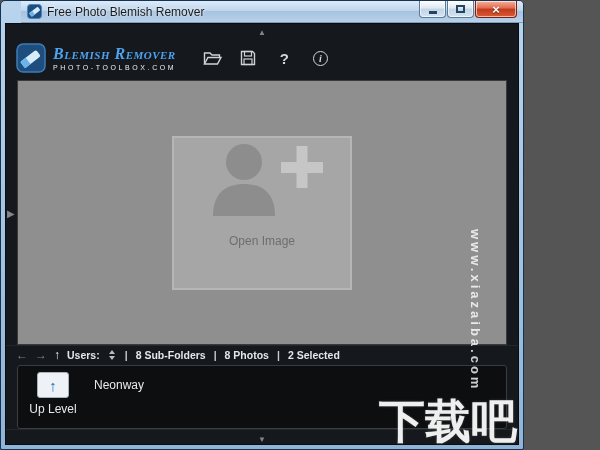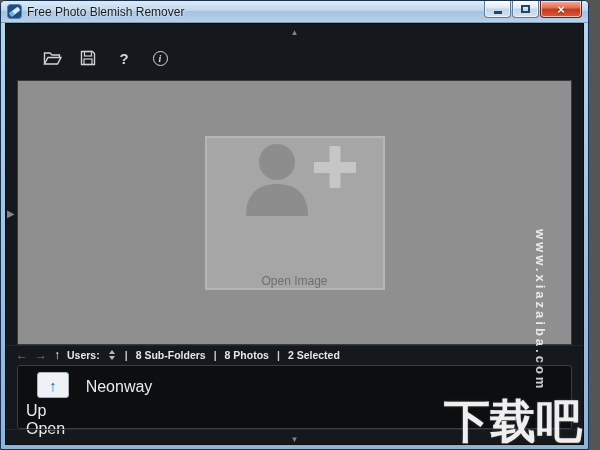--- a/index.html
+++ b/index.html
@@ -1,19 +1,19 @@
 <!DOCTYPE html>
 <html><head>
 <meta charset="utf-8">
 <style>
   * { margin:0; padding:0; box-sizing:border-box; }
   html,body { width:600px; height:450px; background:#555; font-family:"Liberation Sans", sans-serif; }
 
-  .window { position:relative; width:589px; height:450px; background:linear-gradient(#b9d4ec,#8fb4d8);
-            border:1px solid #17324e; border-radius:5px 5px 2px 2px; overflow:hidden; }
+  .window { position:relative; width:524px; height:450px; background:linear-gradient(#b9d4ec,#8fb4d8);
+            border:1px solid #17324e; border-radius:5px 5px 2px 2px; overflow:hidden;padding-left:20px; }
 
   
   .titlebar { position:relative; height:22px; display:flex; align-items:center; padding:0 6px;
               background:linear-gradient(#dcebfa 0%, #bfd6ec 45%, #a6c3e1 50%, #b9d1e9 100%);
               border-bottom:1px solid #7f9db9; }
   .titlebar .app-ico { width:15px; height:15px; margin-right:5px; flex:0 0 auto; }
   .title-text { font-size:12px; color:#1c1c1c; text-shadow:0 0 3px rgba(255,255,255,.9); white-space:nowrap; }
   .win-controls { position:absolute; top:0; right:6px; display:flex; }
   .win-btn { height:17px; display:flex; align-items:center; justify-content:center;
              border:1px solid #5c7b9a; border-top:none; border-radius:0 0 4px 4px; cursor:default;
@@ -48,39 +48,39 @@
   .i-circle { width:15px; height:15px; border:1.4px solid #d3d7db; border-radius:50%;
               display:flex; align-items:center; justify-content:center; }
   .i-glyph { font-family:"Liberation Serif", serif; font-style:italic; font-weight:bold; font-size:10px; color:#d3d7db; }
 
   
   .canvas-row { flex:1; position:relative; padding:0 11px; }
   .left-toggle { position:absolute; left:1px; top:50%; transform:translateY(-50%); font-size:10px; }
   .canvas { width:100%; height:100%; background:#8f8f8f; border:1px solid #3a3a3a;
             display:flex; align-items:center; justify-content:center; }
   .open-box { width:180px; height:154px; background:#a6a6a6; border:2px solid #b6b6b6;
-              display:flex; flex-direction:column; align-items:center; justify-content:space-between; cursor:pointer; }
+              display:flex; flex-direction:column; align-items:center; justify-content:flex-start; cursor:pointer; }
   .open-label { margin-top:10px; font-size:12px; color:#6e6e6e; }
 
   
   .folder-bar { height:18px; display:flex; align-items:center; padding:0 10px; gap:7px;
                 border-top:1px solid #23262a; font-size:10.5px; font-weight:bold; color:#e4e6e8; white-space:nowrap; }
   .nav-arrow { font-size:12px; line-height:12px; cursor:pointer; }
   .dim { color:#7d8288; }
   .bright { color:#eef1f4; }
   .combo { display:inline-flex; flex-direction:column; gap:2px; margin:0 2px; cursor:pointer; }
   .tri-up { width:0; height:0; border-left:3px solid transparent; border-right:3px solid transparent; border-bottom:4px solid #b8bcc0; }
   .tri-dn { width:0; height:0; border-left:3px solid transparent; border-right:3px solid transparent; border-top:4px solid #b8bcc0; }
   .sep { color:#c9ccd0; margin:0 1px; }
 
   
   .browser { height:64px; margin:2px 11px 0; background:#0c0e10; border:1px solid #383d42; border-radius:3px;
              display:flex; align-items:flex-start; padding:6px 8px; gap:12px; }
   .thumb-item { width:54px; display:flex; flex-direction:column; align-items:center; gap:4px; cursor:pointer; }
-  .thumb-label { font-size:16px; color:#e8eaec; }
+  .thumb-label { font-size:12px; color:#e8eaec; }
   .uplevel-ico { width:32px; height:26px; background:#eef2f6; border:1px solid #a8b2bb; border-radius:3px;
                  display:flex; align-items:center; justify-content:center; }
   .up-glyph { color:#1f6fc0; font-size:15px; font-weight:bold; line-height:15px; }
   .folder-icon { width:36px; position:relative; margin-top:2px; }
   .folder-tab { width:15px; height:5px; background:#5a5e63; border-radius:2px 2px 0 0; }
   .folder-body { width:36px; height:21px; background:linear-gradient(#71767b,#54585d); border-radius:0 2px 2px 2px; }
 
   .bottom-strip { height:15px; text-align:center; line-height:14px; border-top:1px solid #23262a; }
 
   
@@ -119,20 +119,33 @@
   </div>
 
   <div class="frame">
     <div class="app">
 
       <div class="top-strip">
         <span class="toggle">▲</span>
       </div>
 
       <div class="header">
+        <div class="logo">
+          <svg class="logo-ico" viewBox="0 0 30 30">
+            <rect x="1" y="1" width="28" height="28" rx="6" fill="#1d4e7e" stroke="#3e7cb6" stroke-width="1.5"></rect>
+            <g transform="rotate(-38 15 15)">
+              <rect x="4" y="11.5" width="20" height="8" rx="2" fill="#d8ebfb"></rect>
+              <rect x="4" y="11.5" width="7" height="8" fill="#6db2ea"></rect>
+            </g>
+          </svg>
+          <div>
+            <div class="logo-title">Blemish Remover</div>
+            <div class="logo-sub">PHOTO-TOOLBOX.COM</div>
+          </div>
+        </div>
         <div class="toolbar">
           <div class="tool">
             <svg width="19" height="15" viewBox="0 0 19 15">
               <path d="M1.5 13 V2 h5.5 l2 2 h7.5 v2.5" fill="none" stroke="#ced3d8" stroke-width="1.4"></path>
               <path d="M1.5 13 l3.4-6.5 h13 l-3.4 6.5 z" fill="none" stroke="#ced3d8" stroke-width="1.4"></path>
             </svg>
           </div>
           <div class="tool">
             <svg width="16" height="16" viewBox="0 0 16 16">
               <path d="M1.5 1.5 h11 l2 2 v11 h-13 z" fill="none" stroke="#ced3d8" stroke-width="1.4"></path>
@@ -181,21 +194,21 @@
         <span>8 Photos</span>
         <span class="sep">|</span>
         <span>2 Selected</span>
       </div>
 
       <div class="browser">
         <div class="thumb-item">
           <span class="uplevel-ico">
             <span class="up-glyph">↑</span>
           </span>
-          <span class="thumb-label">Up Open</span>
+          <span class="thumb-label">Up Level</span>
         </div>
         <div class="thumb-item">
           <span class="folder-icon">
             <span class="folder-tab"></span>
             <span class="folder-body"></span>
           </span>
           <span class="thumb-label">Neonway</span>
         </div>
       </div>
 

